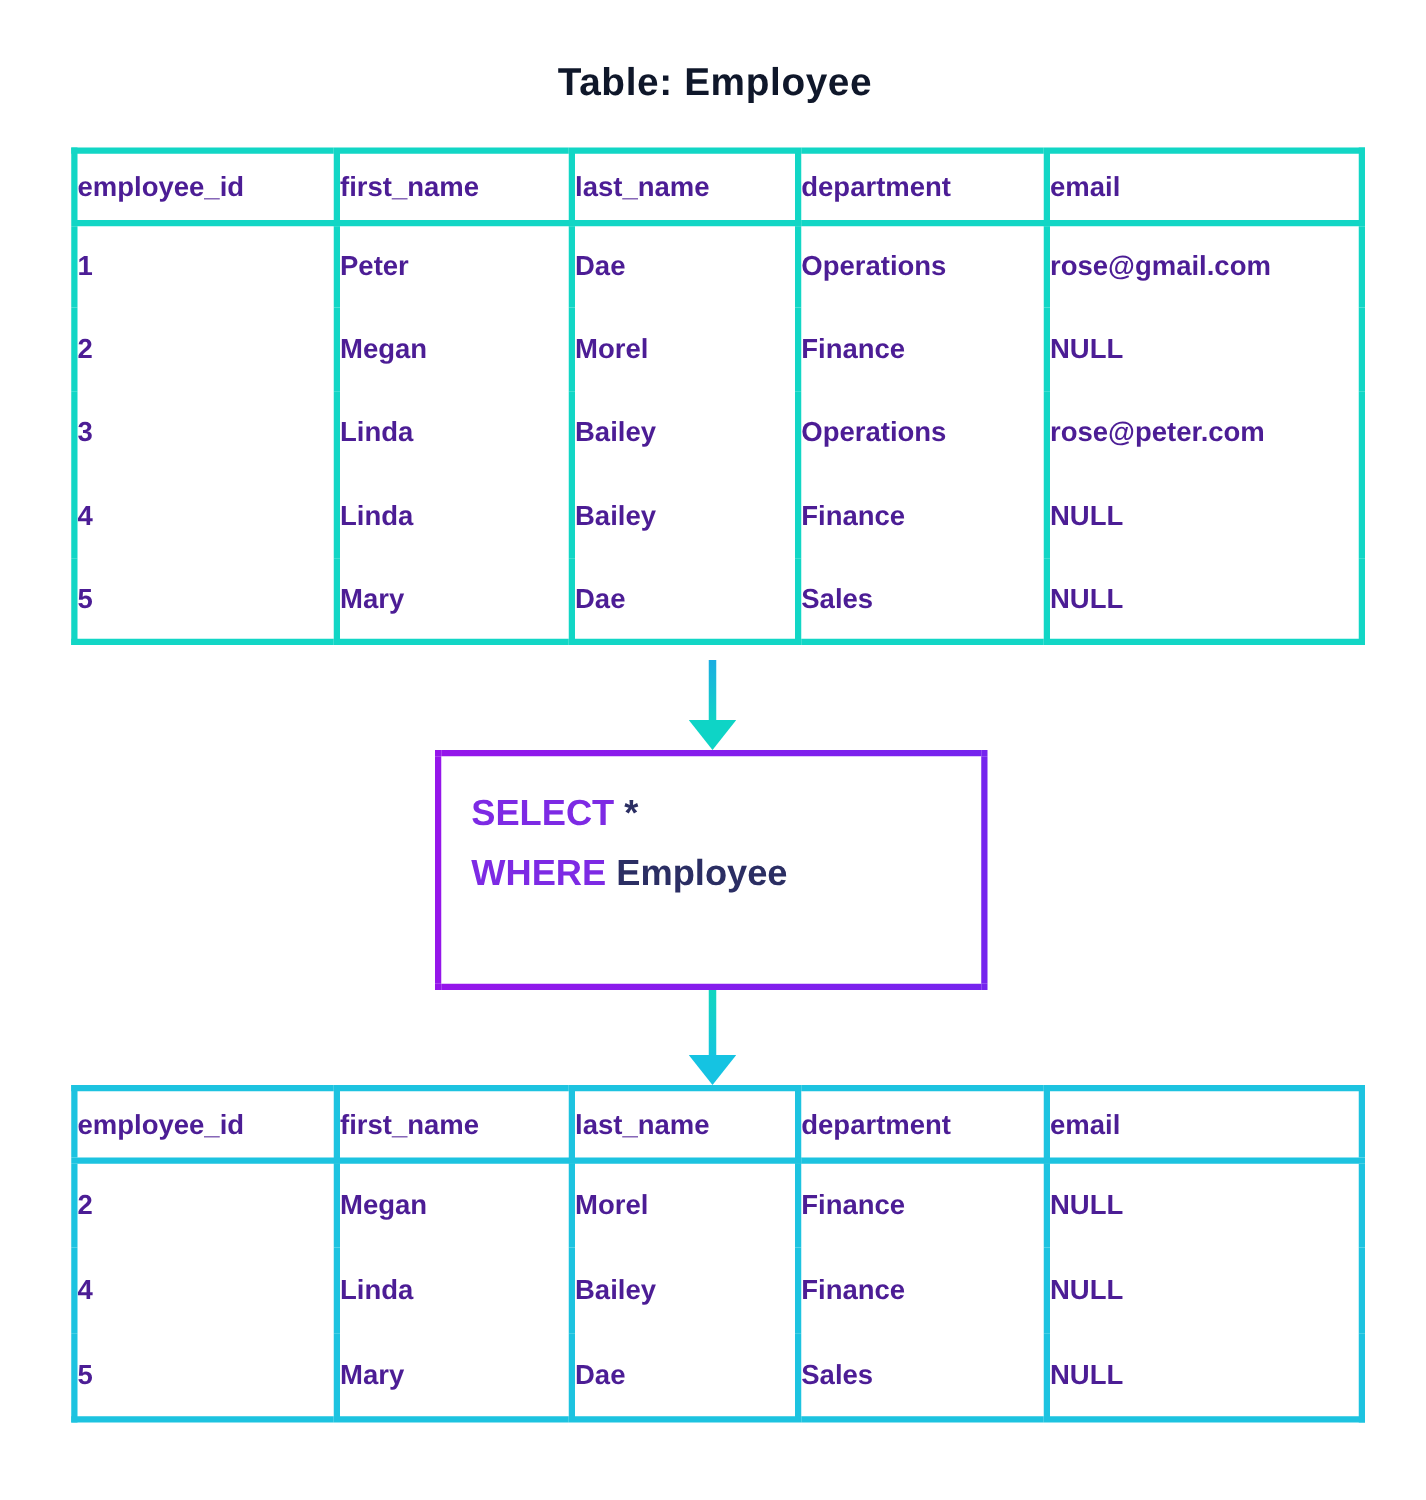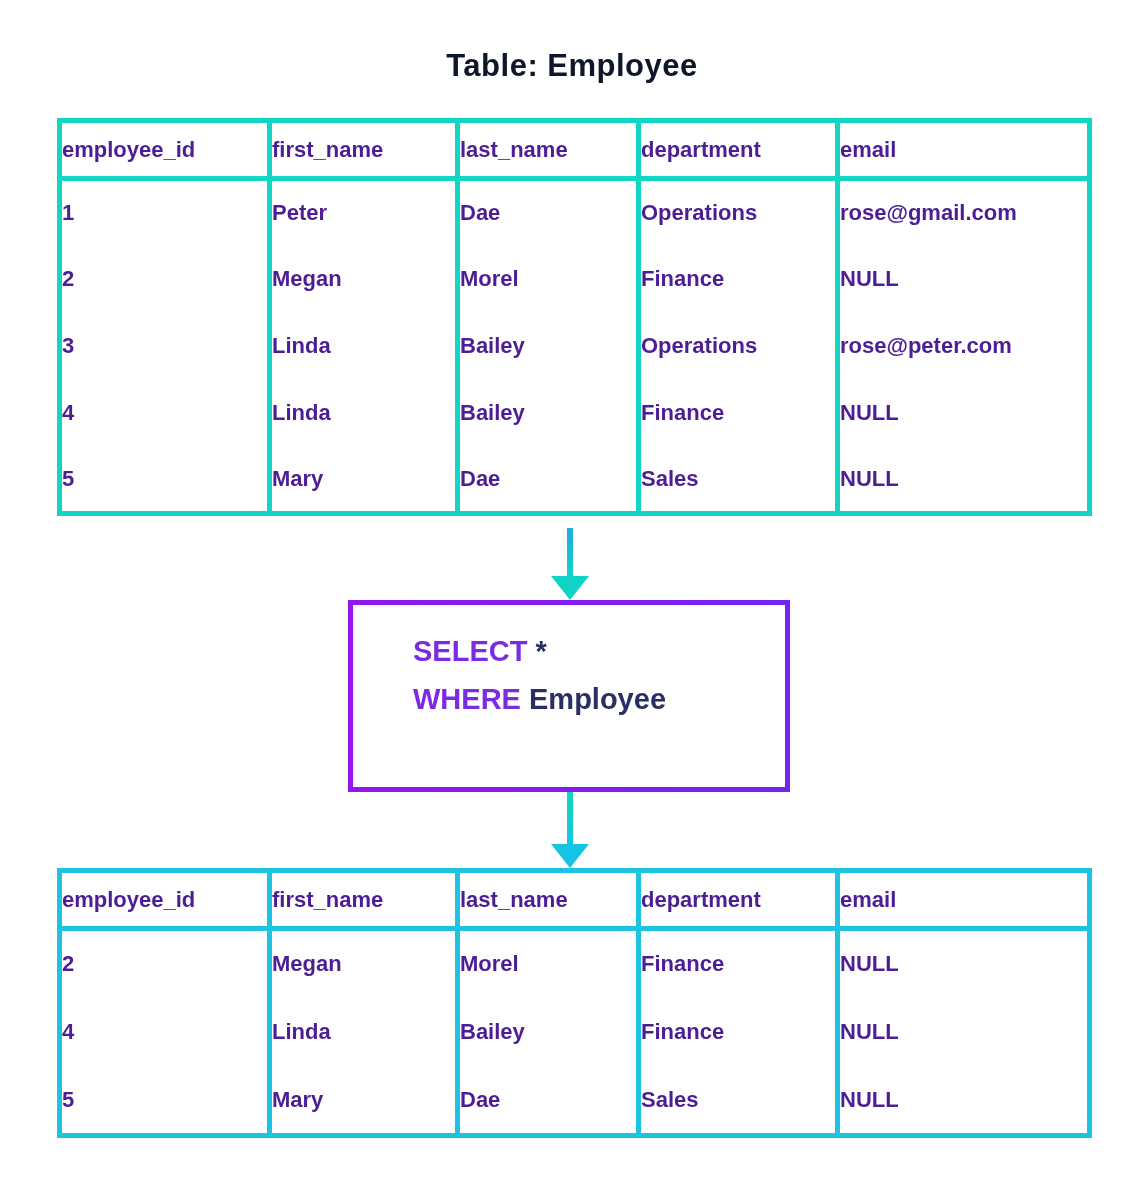--- a/index.html
+++ b/index.html
@@ -46,21 +46,21 @@
   .arrow2 .stem { height:52px; background:linear-gradient(180deg,#12D5BE,#14C6DE); }
   .head { width:38px; height:24px; clip-path:polygon(0 0, 100% 0, 50% 100%); }
   .arrow1 .head { background:#0ED4C6; }
   .arrow2 .head { background:#15C3E2; }
 
   .sqlbox {
     position:absolute; left:348px; top:600px; width:442px; height:192px;
     border:5px solid;
     border-image:linear-gradient(90deg,#9516EA,#7524EE) 1;
     background:#ffffff;
-    padding:22px 0 0 60px;
+    padding:22px 0 0 24px;
   }
   .sqlline { font-size:29px; font-weight:bold; line-height:48px; white-space:pre; }
   .kw { color:#7D2AE4; }
   .pl { color:#2B2E63; }
 </style>
 </head>
 <body>
 
 <div class="canvas">
 

